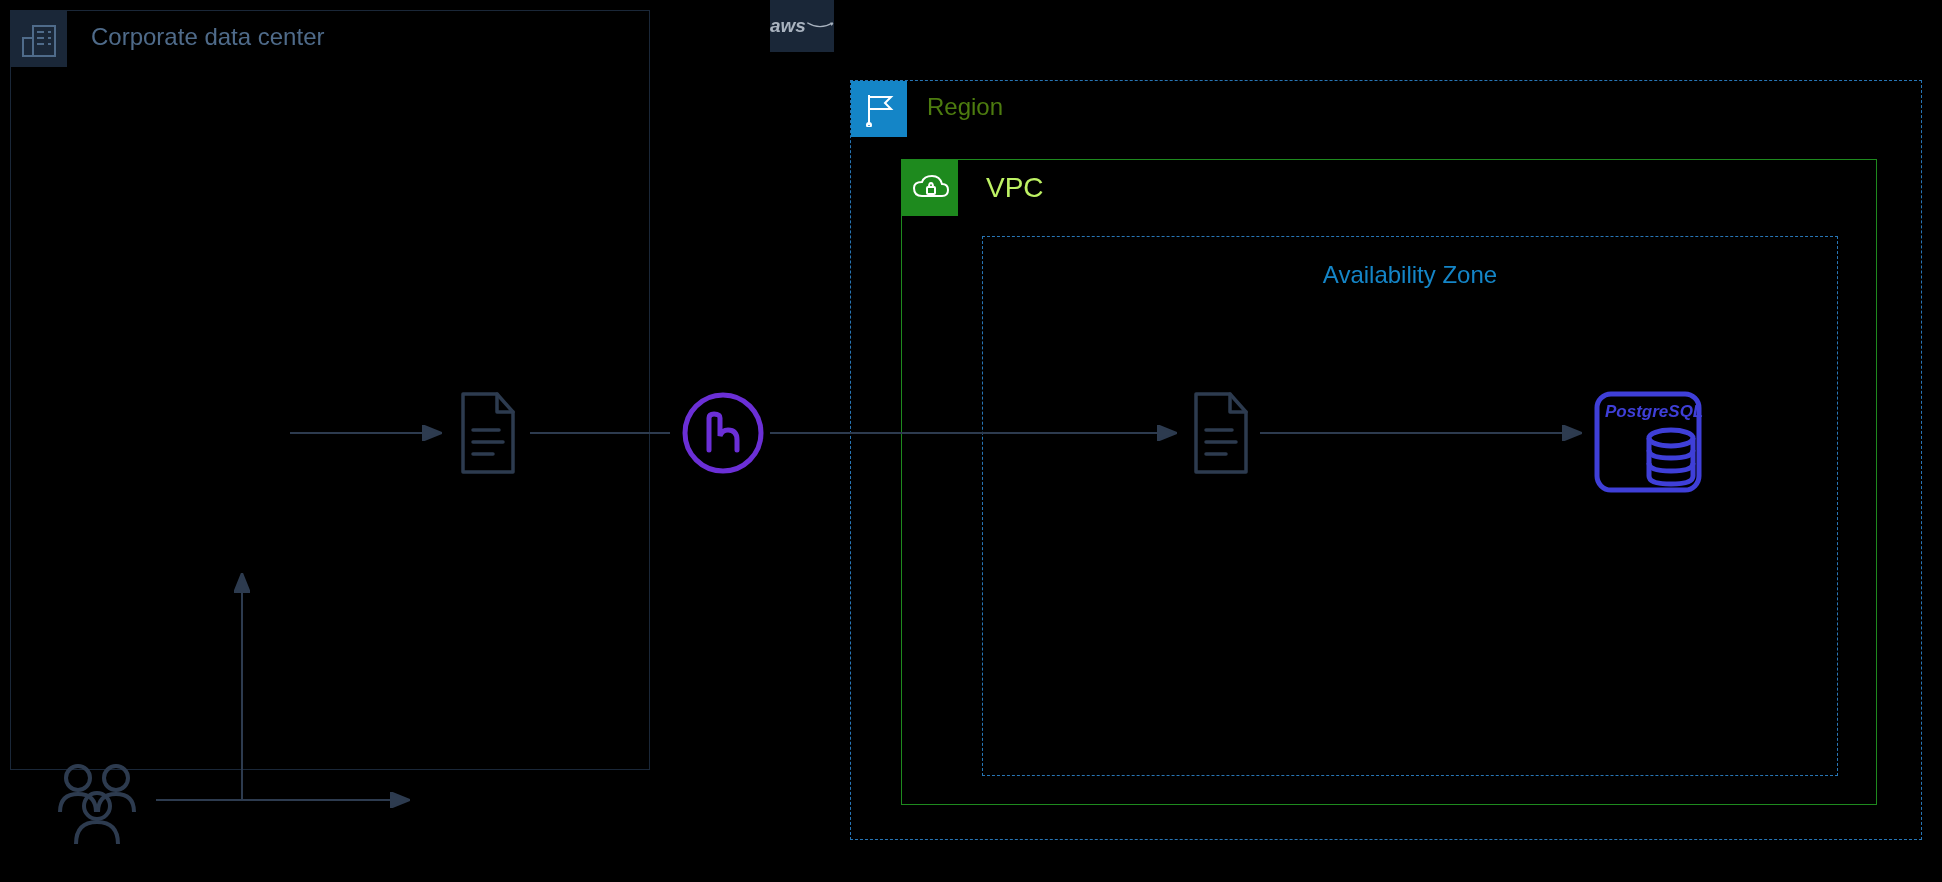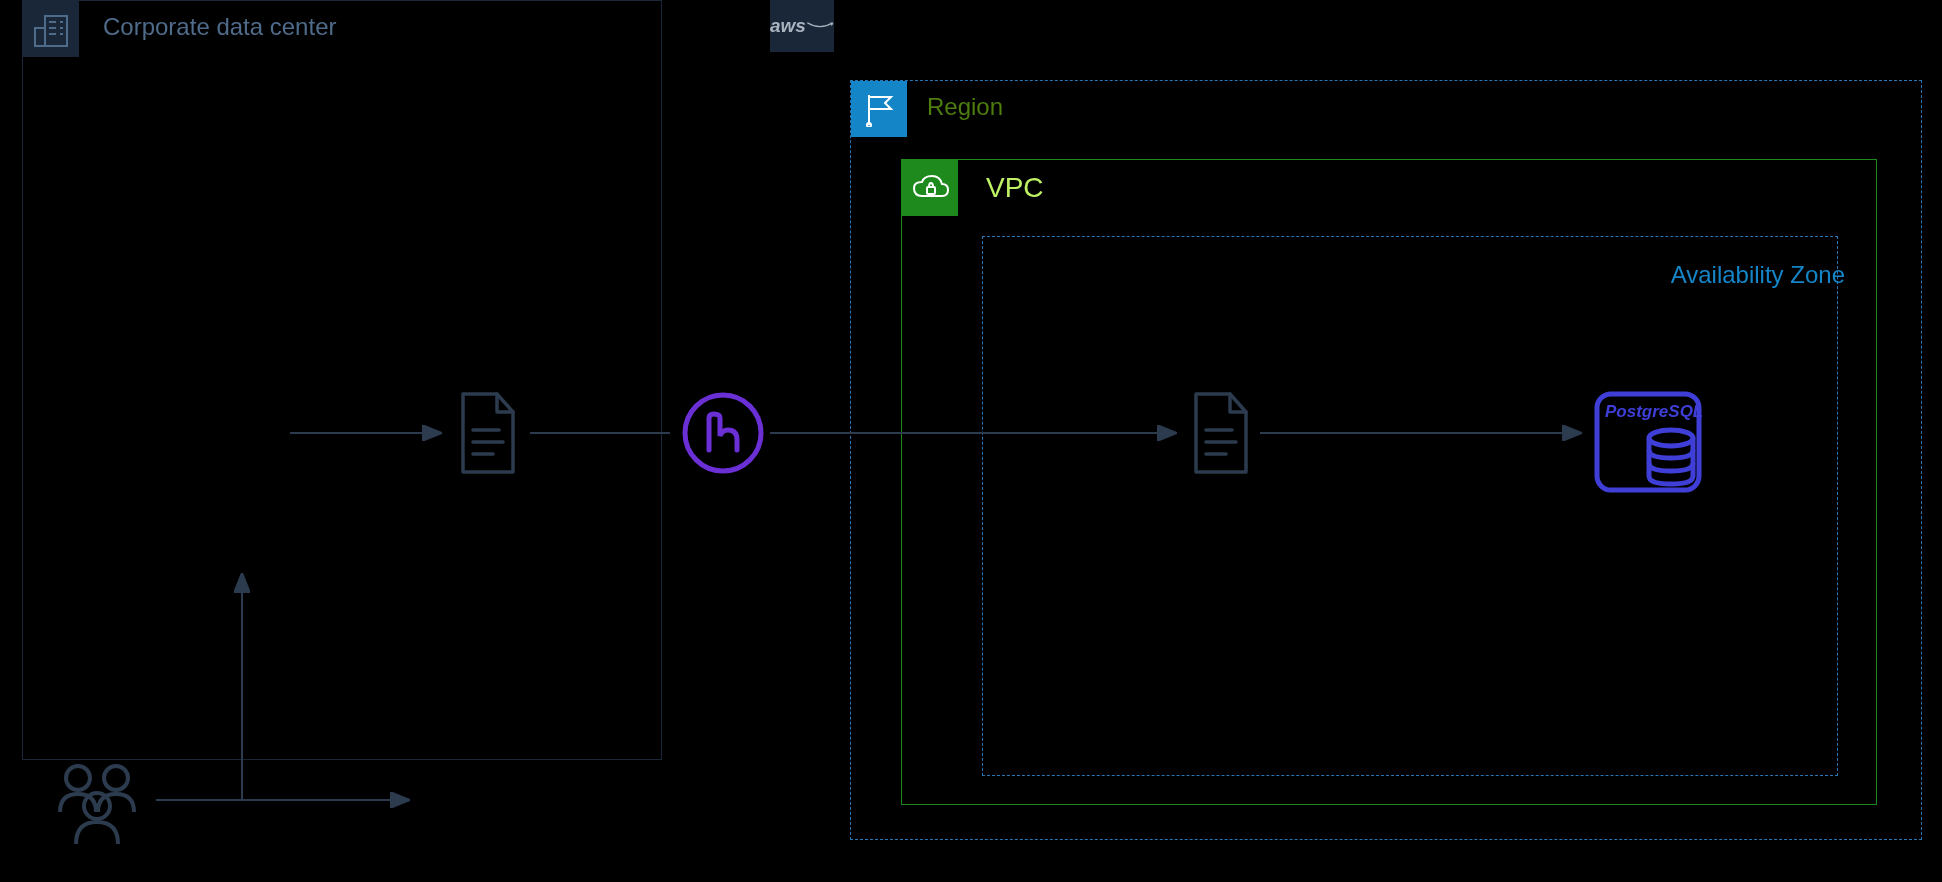--- a/index.html
+++ b/index.html
@@ -15,26 +15,25 @@
   .canvas {
     position: relative;
     width: 1942px;
     height: 882px;
   }
 
   
   .corp-box {
     position: absolute;
     left: 10px;
-    top: 0px;
+    top: 10px;
     width: 640px;
     height: 760px;
     border: 1px solid #1a2738;
     box-sizing: border-box;
-    margin-left: 12px;
   }
   .corp-badge {
     position: absolute;
     left: 0;
     top: 0;
     width: 56px;
     height: 56px;
     background: #1a2738;
     display: flex;
     align-items: center;
@@ -130,23 +129,23 @@
     left: 80px;
     top: 76px;
     width: 856px;
     height: 540px;
     border: 1px dashed #2876b6;
     box-sizing: border-box;
   }
   .az-label {
     position: absolute;
     width: 100%;
-    text-align: right;
+    text-align: center;
     top: 24px;
-    left: 8px;
+    left: 0;
     font-size: 24px;
     color: #1485c7;
   }
 
   
   .file-icon-1 { position: absolute; left: 455px; top: 390px; }
   .file-icon-2 { position: absolute; left: 1188px; top: 390px; }
   .hex-icon    { position: absolute; left: 680px; top: 390px; }
   .pg-icon     { position: absolute; left: 1593px; top: 390px; }
   .users-icon  { position: absolute; left: 50px;  top: 762px; }

